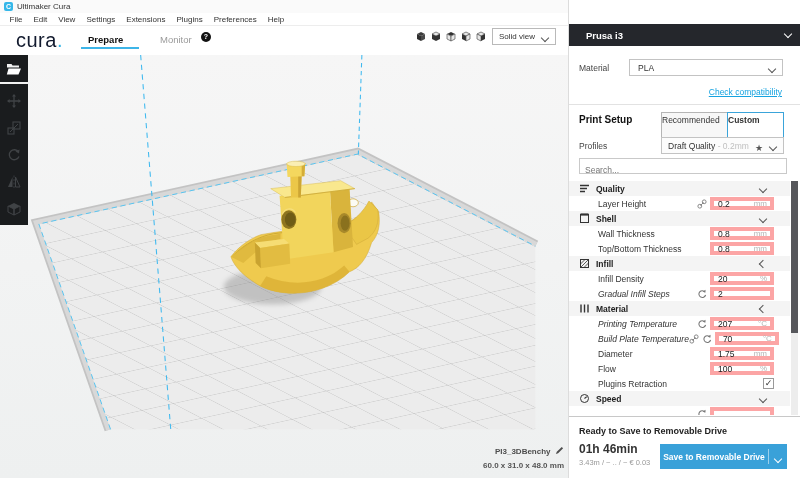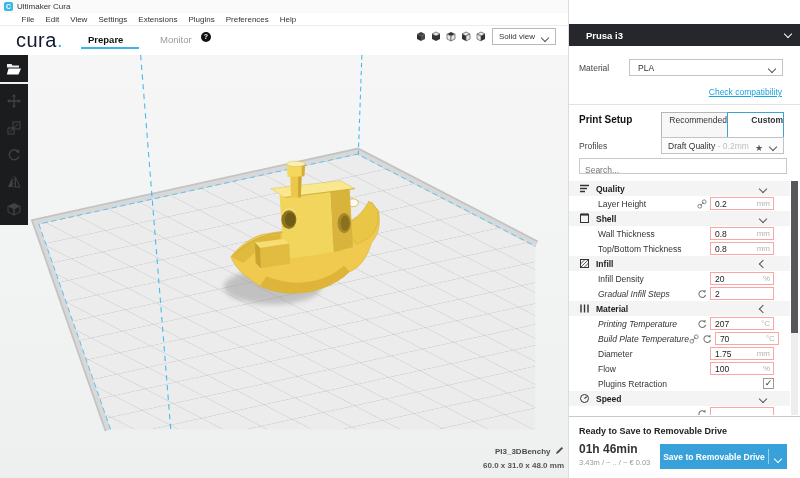--- a/index.html
+++ b/index.html
@@ -7,21 +7,21 @@
        font-family:"Liberation Sans",sans-serif;color:#222;-webkit-font-smoothing:antialiased;}
   .abs{position:absolute;}
   
   #titlebar{left:0;top:0;width:644px;height:13px;background:#fafafa;}
   #appicon{left:4px;top:2px;width:9px;height:9px;background:#35b7e9;border-radius:2px;
            color:#fff;font-size:7px;font-weight:bold;text-align:center;line-height:9px;}
   #apptitle{left:17px;top:2px;font-size:8px;color:#333;}
   .winbtn{top:0px;width:14px;height:11px;font-size:9px;color:#555;text-align:center;line-height:11px;}
   
   #menubar{left:0;top:13px;width:800px;height:13px;background:#fff;border-bottom:1px solid #ededed;
-           display:flex;align-items:center;padding-left:16px;box-sizing:border-box;}
+           display:flex;align-items:center;padding-left:4px;box-sizing:border-box;}
   .menuitem{font-size:8px;color:#333;padding:0 5.5px;}
   
   #header{left:0;top:27px;width:568px;height:28px;background:#fff;border-bottom:1px solid #e9e9e9;}
   #logo{left:16px;top:4px;font-size:20px;font-weight:400;color:#121a2e;letter-spacing:.5px;line-height:18px;}
   #logo .dot{color:#35b4e5;}
   #tab-prepare{left:88px;top:7px;font-size:9.5px;font-weight:bold;color:#111;}
   #tab-underline{left:81px;top:20px;width:58px;height:2px;background:#3db5e8;}
   #tab-monitor{left:160px;top:7px;font-size:9.5px;color:#9a9a9a;}
   #monitor-badge{left:201px;top:5px;width:10px;height:10px;border-radius:50%;background:#111;
                  color:#fff;font-size:7px;font-weight:bold;text-align:center;line-height:10px;}
@@ -45,40 +45,40 @@
   .chev{display:inline-block;width:5px;height:5px;border-right:1.4px solid #555;border-bottom:1.4px solid #555;transform:rotate(45deg);}
   .chev.left{transform:rotate(135deg);}
   .chev.white{border-color:#fff;}
   #material-label{left:10px;top:63px;font-size:8.5px;color:#444;}
   #material-select{left:60px;top:59px;width:154px;height:17px;border:1px solid #c3c3c3;background:#fff;
                    font-size:8.5px;color:#333;line-height:16px;padding-left:8px;box-sizing:border-box;}
   .dd-chev{position:absolute;right:7px;top:6px;}
   #compat-link{right:18px;top:87px;font-size:8.5px;color:#16a3e0;text-decoration:underline;}
   .hdivider{left:0;width:232px;height:1px;background:#e2e2e2;}
   #printsetup-title{left:10px;top:114px;font-size:10px;font-weight:bold;color:#111;}
-  .modebtn{top:112px;height:28px;box-sizing:border-box;font-size:8.5px;color:#333;text-align:right;line-height:15px;}
+  .modebtn{top:112px;height:28px;box-sizing:border-box;font-size:8.5px;color:#333;text-align:left;line-height:15px;}
   #btn-recommended{left:92px;width:67px;background:#f7f7f7;border:1px solid #b5b5b5;}
   #btn-custom{left:158px;width:57px;background:#fff;border:1.5px solid #3aa4da;font-weight:bold;}
   #profiles-label{left:10px;top:141px;font-size:8.5px;color:#444;}
   #profile-select{left:92px;top:137px;width:123px;height:17px;border:1px solid #c3c3c3;background:#fcfcfc;
                   font-size:8.5px;color:#333;line-height:16px;padding-left:6px;box-sizing:border-box;}
   #profile-select .detail{color:#c0c0c0;}
   #profile-star{position:absolute;right:20px;top:2px;font-size:9px;color:#555;}
   #search-box{left:10px;top:158px;width:208px;height:16px;border:1px solid #c9c9c9;background:#fff;box-sizing:border-box;}
   #search-box input{width:100%;height:100%;border:0;outline:0;font-size:8.5px;padding:0 5px;box-sizing:border-box;
                     font-family:"Liberation Sans",sans-serif;color:#333;background:transparent;}
   #settings{left:0;top:181px;width:221px;height:234px;overflow:hidden;}
   .shead{display:flex;align-items:center;height:15px;background:#f4f4f4;padding:0 24px 0 10px;box-sizing:border-box;}
   .shead .sicon{width:11px;height:11px;margin-right:6px;flex:none;}
   .shead .slabel{flex:1;font-size:8.5px;font-weight:bold;color:#222;}
   .srow{display:flex;align-items:center;height:15px;padding:0 16px 0 17px;box-sizing:border-box;}
   .srow .rlabel{flex:1;font-size:8.5px;color:#333;white-space:nowrap;padding-left:12px;}
   .srow .rlabel.ital{font-style:italic;}
   .ricon{width:10px;height:10px;margin-right:3px;flex:none;}
-  .vbox{width:64px;height:13px;border:1px solid #fca5a5;background:#fff;box-sizing:border-box;
+  .vbox{width:64px;height:13px;border:4px solid #fca5a5;background:#fff;box-sizing:border-box;
         display:flex;align-items:center;flex:none;}
   .vbox .val{flex:1;font-size:8.5px;color:#222;padding-left:4px;}
   .vbox .unit{font-size:8px;color:#b3b3b3;padding-right:3px;}
   .cb{width:11px;height:11px;border:1px solid #9a9a9a;background:#fff;box-sizing:border-box;flex:none;
       font-size:9px;line-height:9px;text-align:center;color:#333;}
   #scrolltrack{left:222px;top:181px;width:7px;height:234px;background:#ededed;}
   #scrollthumb{left:0;top:0;width:7px;height:152px;background:#56575b;}
   #rfooter{left:0;top:416px;width:232px;height:62px;border-top:1px solid #c8c8c8;background:#fff;}
   #job-status{left:10px;top:9px;font-size:9px;font-weight:bold;color:#222;}
   #job-time{left:10px;top:25px;font-size:12px;font-weight:bold;color:#333;}

